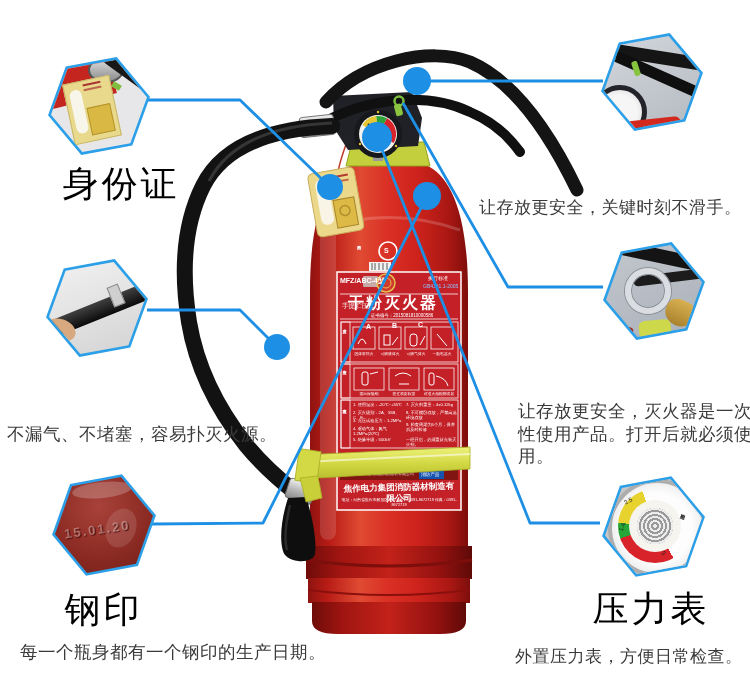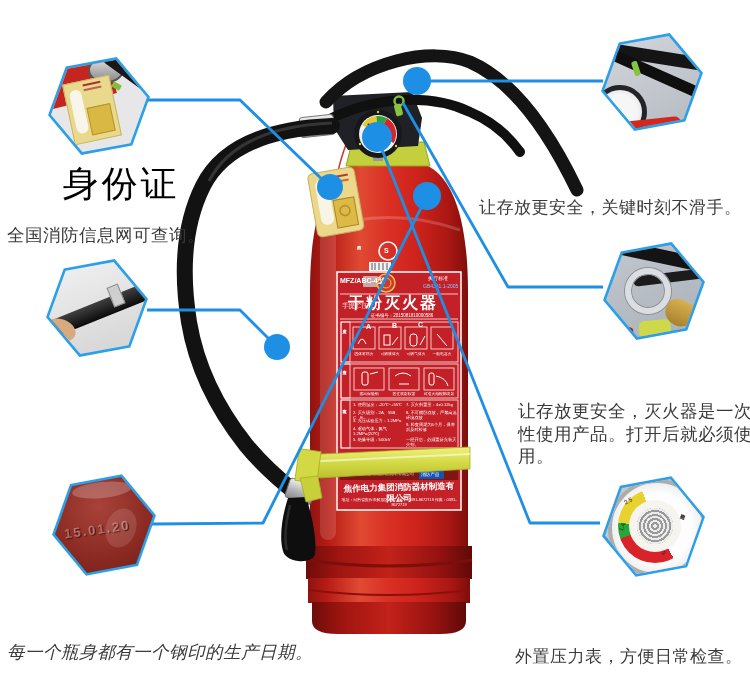--- a/index.html
+++ b/index.html
@@ -24,21 +24,21 @@
   .hx-gauge{left:601px;top:473px;width:105px;height:107px;}
   .ph{position:absolute;}
 
   .callout-title{position:absolute;font-size:36px;color:#000;font-weight:500;letter-spacing:3px;text-align:center;}
   .callout-desc{position:absolute;font-size:17.5px;color:#3a3a3a;letter-spacing:.5px;line-height:22.5px;}
   .t-idcard{left:38px;top:160px;width:166px;}
   .d-idcard{left:7px;top:224px;white-space:nowrap;}
   .t-nozzle{left:26px;top:369px;width:145px;}
   .d-nozzle{left:7px;top:423px;white-space:nowrap;}
   .t-stamp{left:36px;top:586px;width:135px;}
-  .d-stamp{left:7px;top:641px;white-space:nowrap;font-style:italic;}
+  .d-stamp{left:20px;top:641px;white-space:nowrap;}
   .t-handle{left:578px;top:144px;width:150px;}
   .d-handle{left:479px;top:197px;white-space:nowrap;font-size:17px;}
   .t-pin{left:572px;top:348px;width:160px;}
   .d-pin{left:518px;top:400px;width:234px;}
   .t-gauge{left:570px;top:585px;width:162px;}
   .d-gauge{left:515px;top:646px;white-space:nowrap;font-size:17px;text-align:right;}
 
   
   .lt{position:absolute;color:#fff;line-height:1.25;}
   .vert{writing-mode:vertical-rl;}
@@ -275,37 +275,38 @@
         <div class="ph" style="left:62px;top:26px;width:9px;height:6px;background:#7fbf3f;transform:rotate(30deg);"></div>
         <div class="ph" style="left:18px;top:22px;width:46px;height:60px;background:#e8d98c;border:1px solid #c7b469;transform:rotate(-12deg);">
           <div class="ph" style="left:4px;top:7px;width:12px;height:44px;background:#f8f5ea;border-radius:6px;"></div>
           <div class="ph" style="left:18px;top:27px;width:22px;height:26px;background:#d9b844;border:1px solid #b5952d;"></div>
           <div class="ph" style="left:19px;top:3px;width:18px;height:2px;background:#a33;"></div>
           <div class="ph" style="left:19px;top:8px;width:18px;height:2px;background:#a33;opacity:.7;"></div>
         </div>
       </div>
     </div>
     <div class="callout-title t-idcard">身份证</div>
-    <div class="callout-desc d-idcard">全国消防信息网可查询。</div>
 
     <div class="hex hx-nozzle">
       <div class="hex-inner" style="background:linear-gradient(160deg,#f2f2f2,#d2d2d2);">
         <div class="ph" style="left:-8px;top:42px;width:122px;height:17px;background:linear-gradient(#404040,#0b0b0b);border-radius:9px;transform:rotate(-22deg);"></div>
         <div class="ph" style="left:62px;top:26px;width:10px;height:19px;background:#cfcfcf;border:1px solid #8a8a8a;transform:rotate(-22deg);"></div>
         <div class="ph" style="left:-4px;top:60px;width:32px;height:22px;background:#d8a87e;border-radius:50%;transform:rotate(18deg);"></div>
       </div>
     </div>
+    <div class="callout-desc d-nozzle">不漏气、不堵塞，容易扑灭火源。</div>
 
     <div class="hex hx-stamp">
       <div class="hex-inner" style="background:radial-gradient(circle at 45% 32%,#a8423a,#8a2a22 58%,#6f1d17);">
         <div class="ph" style="left:18px;top:8px;width:60px;height:16px;background:rgba(255,255,255,0.22);border-radius:50%;transform:rotate(-6deg);"></div>
         <div class="ph" style="left:52px;top:34px;width:30px;height:40px;background:rgba(255,255,255,0.12);border-radius:50%;transform:rotate(20deg);"></div>
         <div class="ph" style="left:10px;top:48px;font-size:13px;font-weight:bold;color:rgba(255,235,225,0.38);text-shadow:1px 1px 1px rgba(60,0,0,0.7);transform:rotate(-8deg);letter-spacing:2px;">15.01.20</div>
       </div>
     </div>
+    <div class="callout-title t-stamp">钢印</div>
     <div class="callout-desc d-stamp">每一个瓶身都有一个钢印的生产日期。</div>
 
     <div class="hex hx-handle">
       <div class="hex-inner" style="background:linear-gradient(150deg,#d4d8dd,#b4b9c0);">
         <div class="ph" style="left:-6px;top:17px;width:112px;height:13px;background:#151515;border-radius:7px;transform:rotate(9deg);"></div>
         <div class="ph" style="left:-4px;top:36px;width:116px;height:11px;background:#0f0f0f;border-radius:6px;transform:rotate(24deg);"></div>
         <div class="ph" style="left:30px;top:28px;width:6px;height:15px;background:#86c33e;border-radius:2px;transform:rotate(-18deg);"></div>
         <div class="ph" style="left:-10px;top:52px;width:44px;height:44px;border-radius:50%;background:radial-gradient(#f6f6f6 55%,#cfcfcf);border:5px solid #23232a;"></div>
         <div class="ph" style="left:16px;top:86px;width:62px;height:15px;background:#d2281e;border-radius:6px;transform:rotate(-6deg);"></div>
       </div>
@@ -329,16 +330,17 @@
         <div class="ph" style="left:4px;top:3px;width:90px;height:90px;border-radius:50%;background:radial-gradient(#fdfdfd 55%,#d6d6d6);border:4px solid #adadad;"></div>
         <div class="ph" style="left:14px;top:13px;width:74px;height:74px;border-radius:50%;background:conic-gradient(from 150deg, #d8232a 0 100deg, #27a737 100deg 125deg, #e8d22e 125deg 190deg, transparent 190deg 360deg);"></div>
         <div class="ph" style="left:25px;top:24px;width:52px;height:52px;border-radius:50%;background:#f6f4ef;"></div>
         <div class="ph" style="left:33px;top:32px;width:36px;height:36px;border-radius:50%;background:repeating-radial-gradient(circle,#ececec 0 2px,#9a9a9a 2px 4px);"></div>
         <div class="ph" style="left:20px;top:22px;font-size:6px;color:#222;transform:rotate(-30deg);">2.5</div>
         <div class="ph" style="left:14px;top:48px;font-size:6px;color:#222;transform:rotate(-70deg);">1.4</div>
         <div class="ph" style="left:58px;top:74px;font-size:6px;color:#222;transform:rotate(40deg);">3</div>
         <div class="ph vert" style="left:78px;top:34px;font-size:5px;color:#333;transform:rotate(18deg);">定期检查</div>
       </div>
     </div>
+    <div class="callout-title t-gauge">压力表</div>
     <div class="callout-desc d-gauge">外置压力表，方便日常检查。</div>
 
   </div>
 </div>
 
 </body></html>

